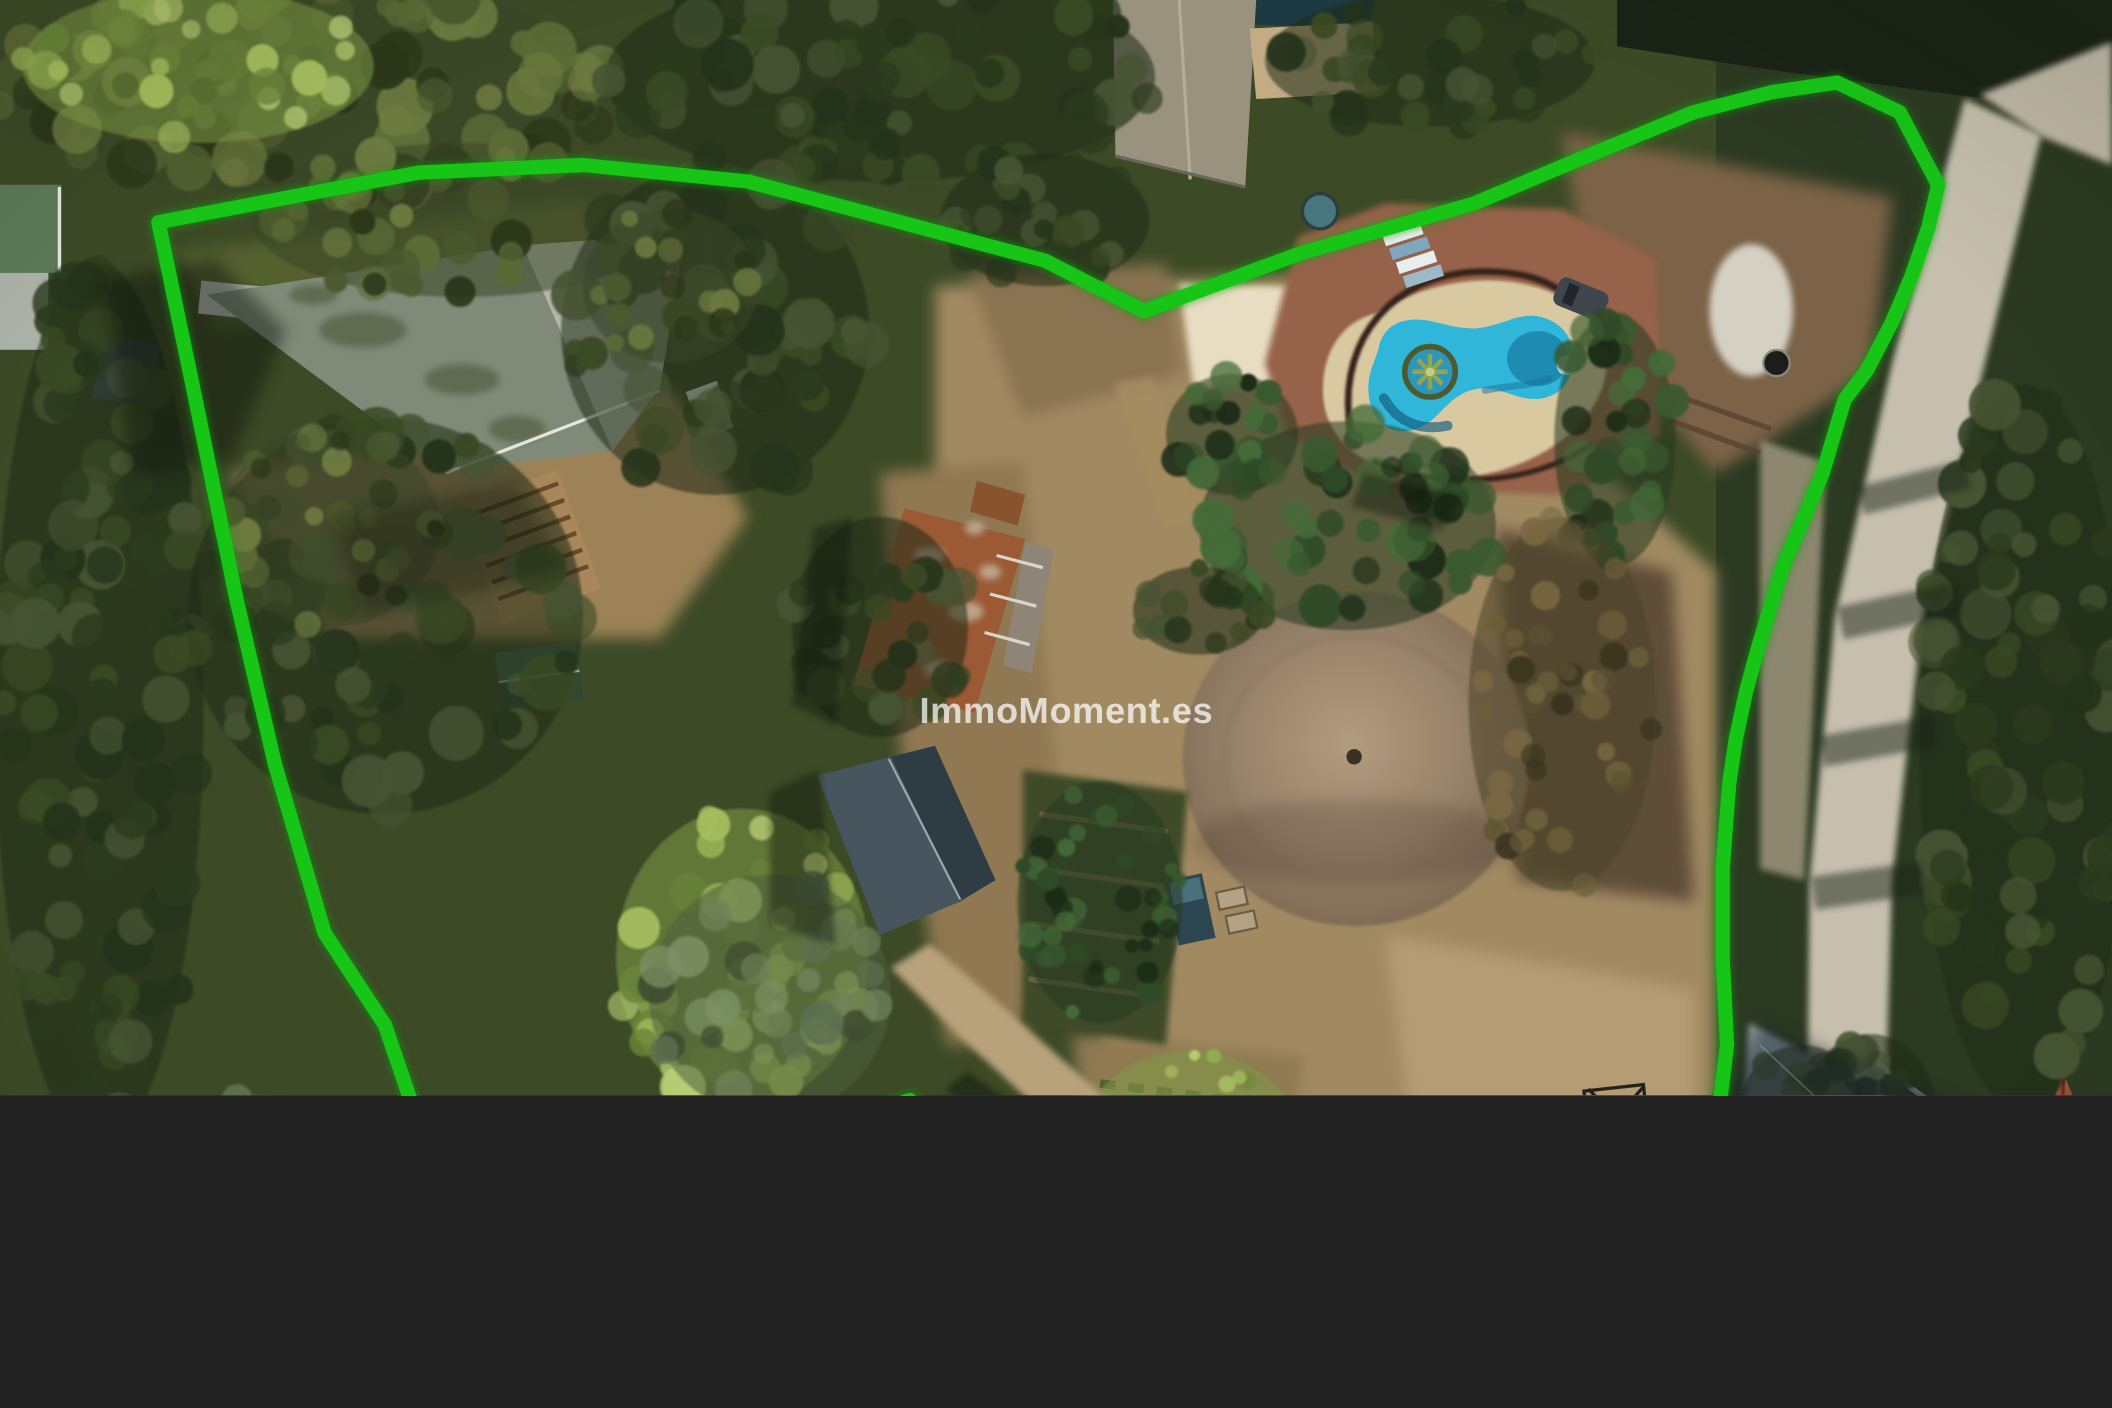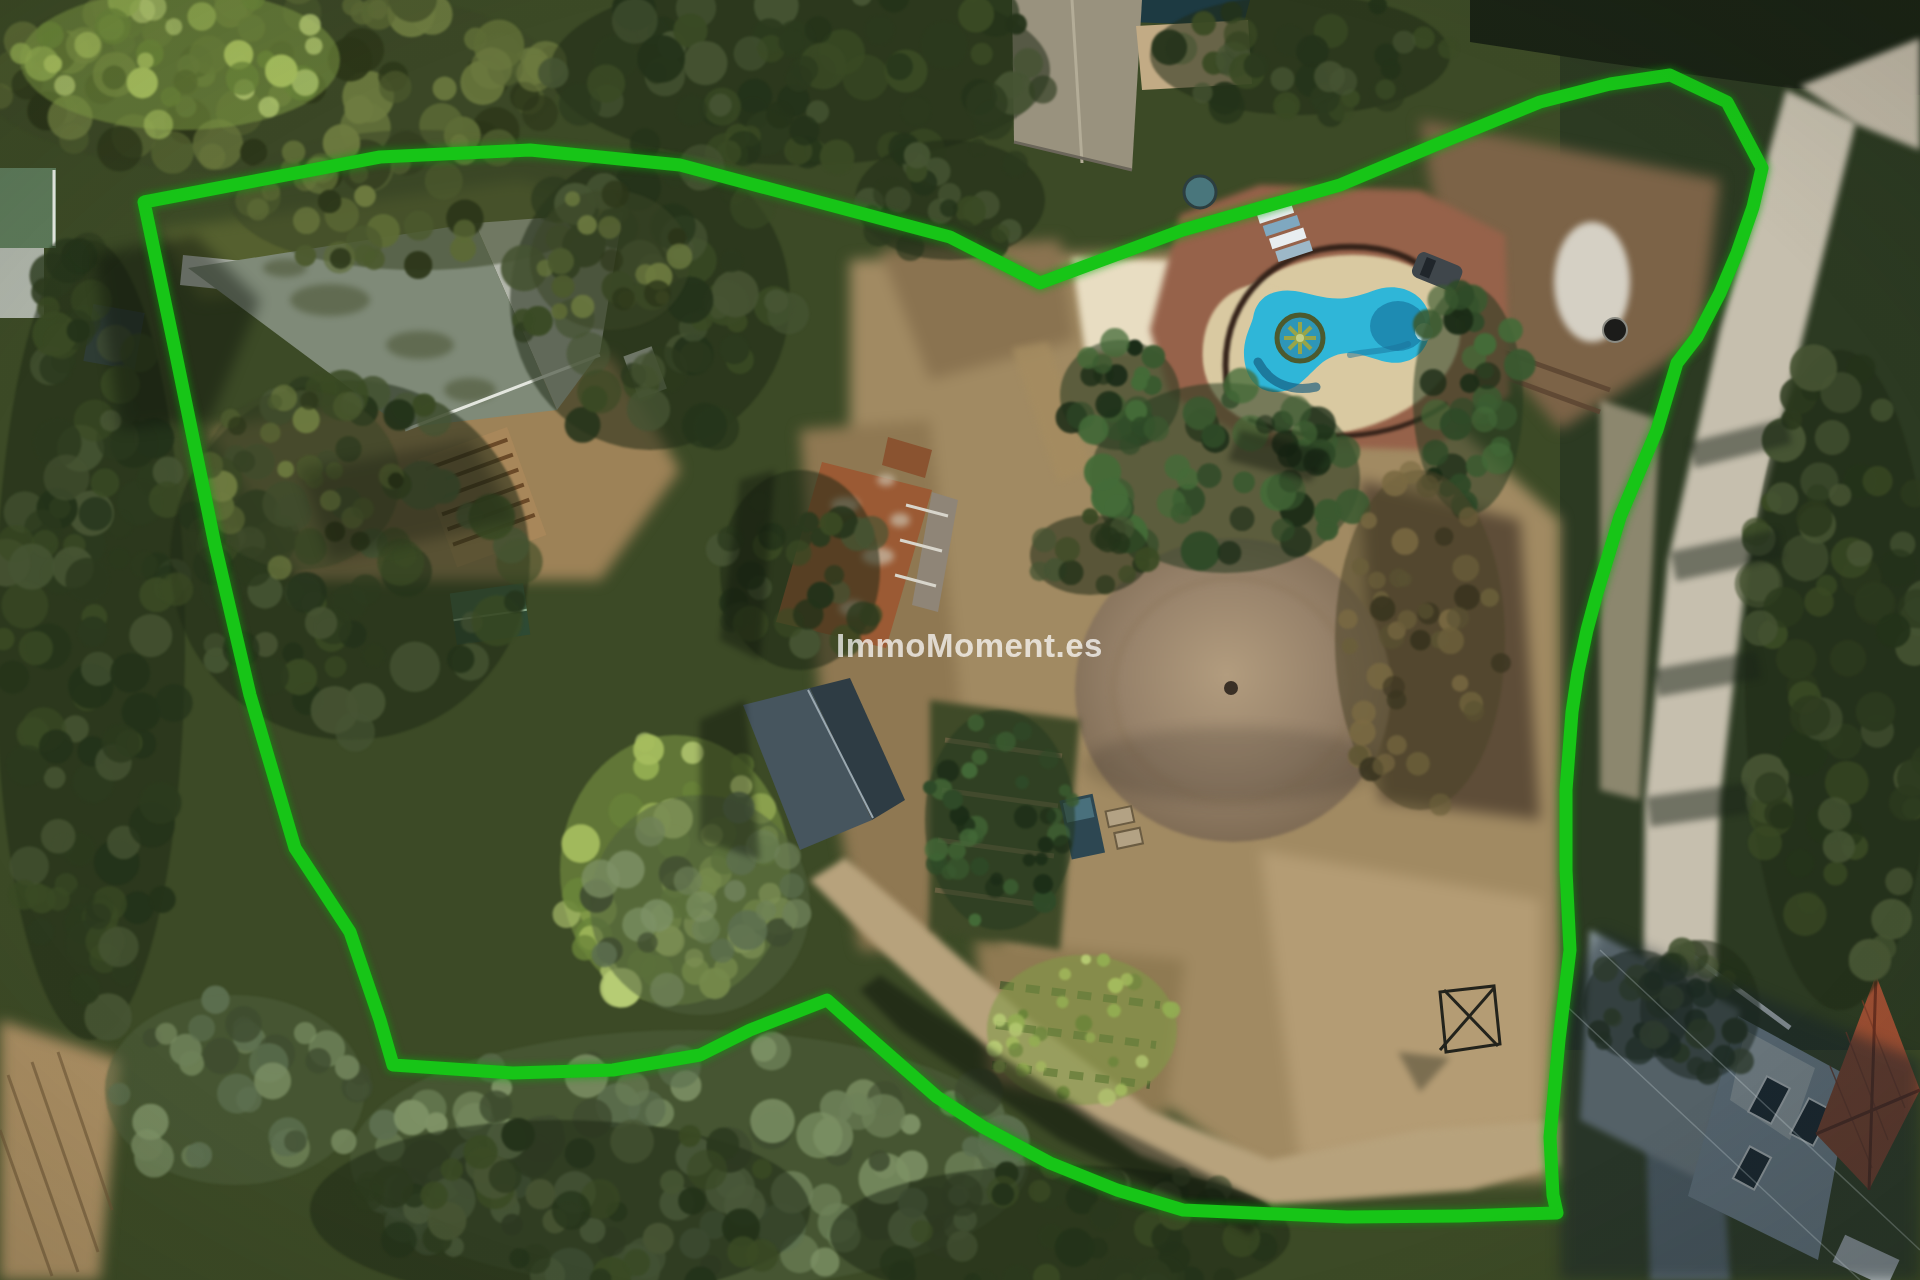--- a/index.html
+++ b/index.html
@@ -1,16 +1,16 @@
 <!DOCTYPE html>
 <html><head>
 <meta charset="utf-8">
 <style>
   html,body{margin:0;padding:0;background:#222;}
-  .stage{position:relative;width:1920px;height:1280px;overflow:hidden;background:#42502a;
+  .stage{position:relative;width:1920px;height:996px;overflow:hidden;background:#42502a;
          font-family:"Liberation Sans", sans-serif;}
   svg{display:block}
   .soft{filter:blur(7px)}
   .soft2{filter:blur(3px)}
   .soft1{filter:blur(1.5px)}
   .canopy{filter:blur(1.2px)}
   .glow{filter:blur(3.5px)}
   .line{filter:blur(0.7px)}
   .wm{font-family:"Liberation Sans", sans-serif;font-weight:700;letter-spacing:0.5px;}
 </style>

